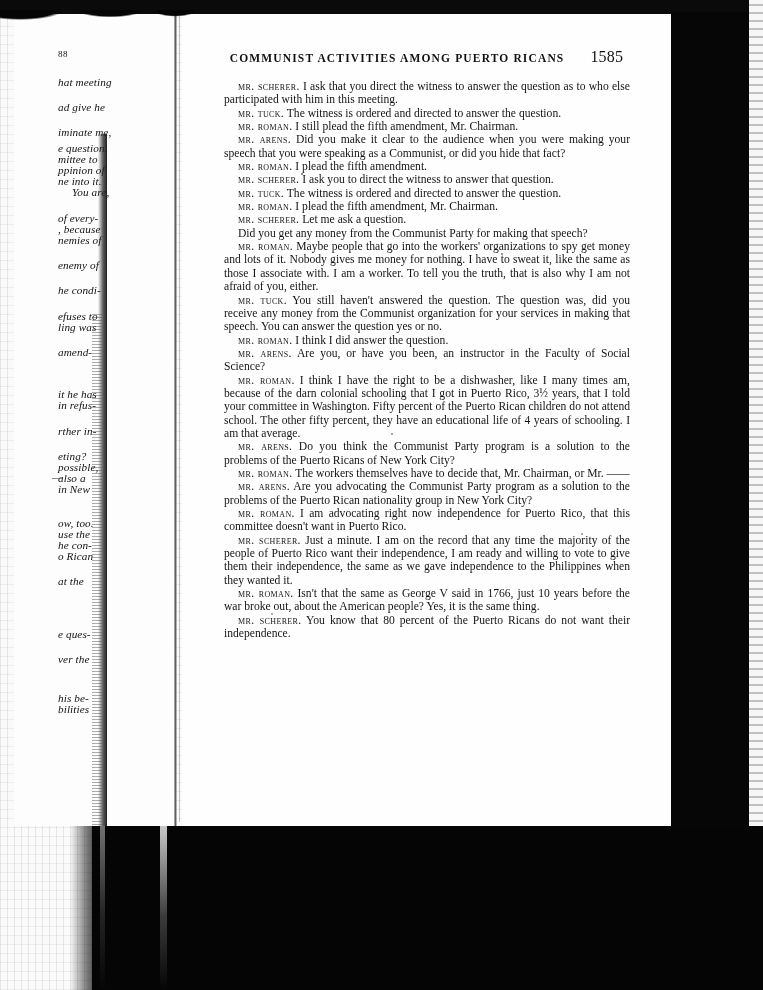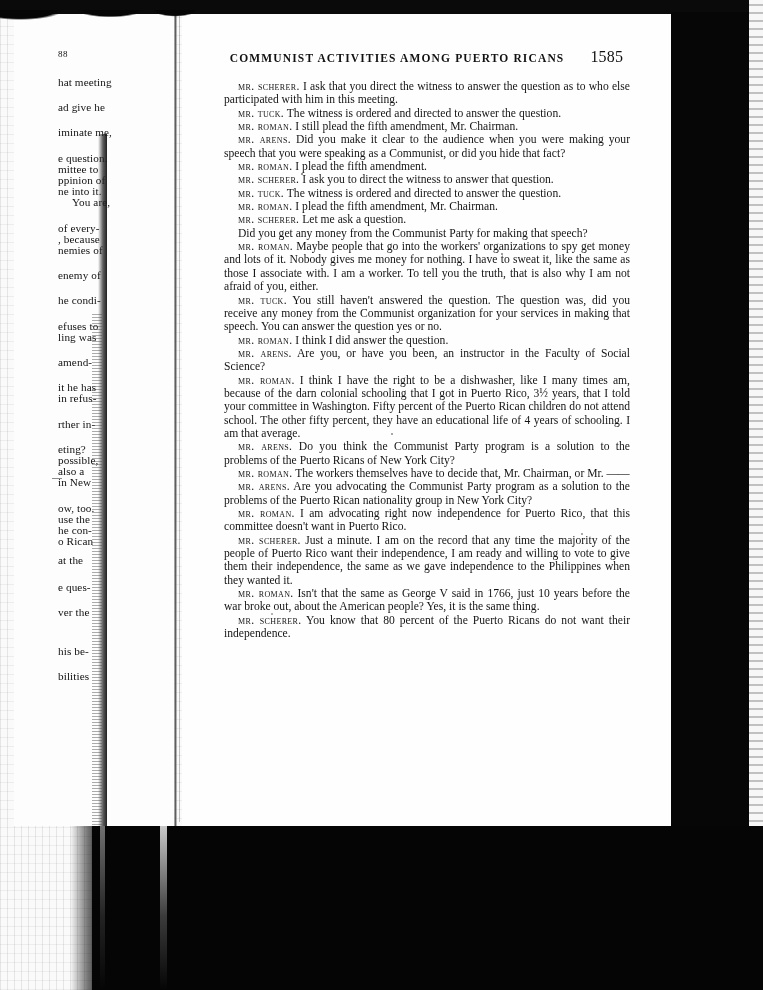--- a/index.html
+++ b/index.html
@@ -119,20 +119,21 @@
   }
   .partial-text .pnum {
     display: block;
     font-size: 9px;
     letter-spacing: .5px;
     margin-bottom: 18px;
   }
   .partial-text .frag {
     display: block;
     white-space: nowrap;
+    font-style: italic;
   }
 
   
   .gutter-line {
     position: absolute;
     left: 174px; top: 14px;
     width: 3px; height: 812px;
     background: linear-gradient(90deg, rgba(150,150,150,.55), rgba(70,70,70,.85), rgba(170,170,170,.4));
   }
   .gutter-line-2 {
@@ -224,49 +225,49 @@
 
 <div id="scan">
 
   <div class="scan-noise"></div>
 
   <div class="partial-page">
     <div class="partial-text">
       <span class="pnum">88</span>
       <span class="frag" style="margin-bottom:14px">hat meeting</span>
       <span class="frag" style="margin-bottom:14px">ad give he</span>
-      <span class="frag" style="margin-bottom:14px">iminate me,</span>
+      <span class="frag" style="margin-bottom:4px">iminate me,</span>
       <span class="frag">e question.</span>
       <span class="frag">mittee to</span>
       <span class="frag">ppinion of</span>
       <span class="frag">ne into it.</span>
       <span class="frag" style="margin-bottom:14px; padding-left:14px">You are,</span>
       <span class="frag">of every-</span>
       <span class="frag">, because</span>
       <span class="frag" style="margin-bottom:14px">nemies of</span>
       <span class="frag" style="margin-bottom:14px">enemy of</span>
       <span class="frag" style="margin-bottom:14px">he condi-</span>
       <span class="frag">efuses to</span>
       <span class="frag" style="margin-bottom:14px">ling was</span>
-      <span class="frag" style="margin-bottom:14px">amend-</span>
+      <span class="frag" style="margin-bottom:31px">amend-</span>
       <span class="frag">it he has</span>
       <span class="frag" style="margin-bottom:14px">in refus-</span>
       <span class="frag" style="margin-bottom:14px">rther in-</span>
       <span class="frag">eting?</span>
       <span class="frag">possible,</span>
       <span class="frag">also a</span>
-      <span class="frag" style="margin-bottom:14px">in New</span>
+      <span class="frag" style="margin-bottom:22px">in New</span>
       <span class="frag">ow, too.</span>
       <span class="frag">use the</span>
       <span class="frag">he con-</span>
-      <span class="frag" style="margin-bottom:8px">o Rican</span>
-      <span class="frag" style="margin-bottom:15px">at the</span>
+      <span class="frag" style="margin-bottom:14px">o Rican</span>
+      <span class="frag" style="margin-bottom:41px">at the</span>
       <span class="frag" style="margin-bottom:14px">e ques-</span>
       <span class="frag" style="margin-bottom:28px">ver the</span>
-      <span class="frag" style="margin-bottom:14px">his be-</span>
+      <span class="frag" style="">his be-</span>
       <span class="frag">bilities</span>
     </div>
     <div class="partial-gutter-dark"></div>
     <div class="partial-gutter-soft"></div>
     <div class="edge-tick"></div>
   </div>
 
   <div class="gutter-line"></div>
   <div class="gutter-line-2"></div>
 

